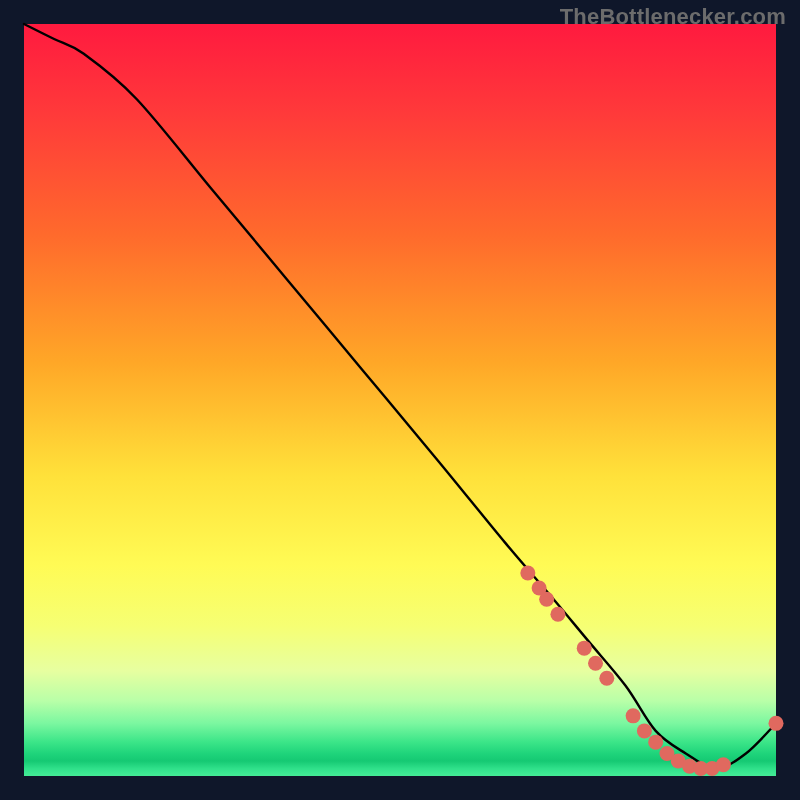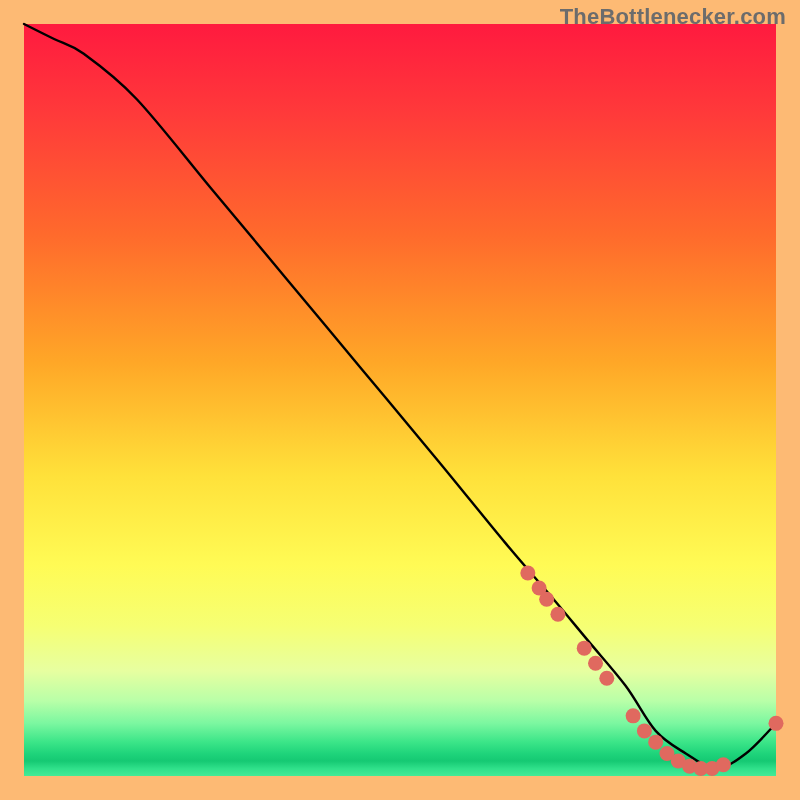--- a/index.html
+++ b/index.html
@@ -8,21 +8,21 @@
     width: 800px;
     height: 800px;
     background: #000;
     overflow: hidden;
     font-family: Arial, Helvetica, sans-serif;
   }
   .stage {
     position: relative;
     width: 800px;
     height: 800px;
-    background: #fdba74;
+    background: #0f172a;
   }
   .plot-area {
     position: absolute;
     left: 24px;
     top: 24px;
     width: 752px;
     height: 752px;
   }
   .gradient-bg {
     position: absolute;

